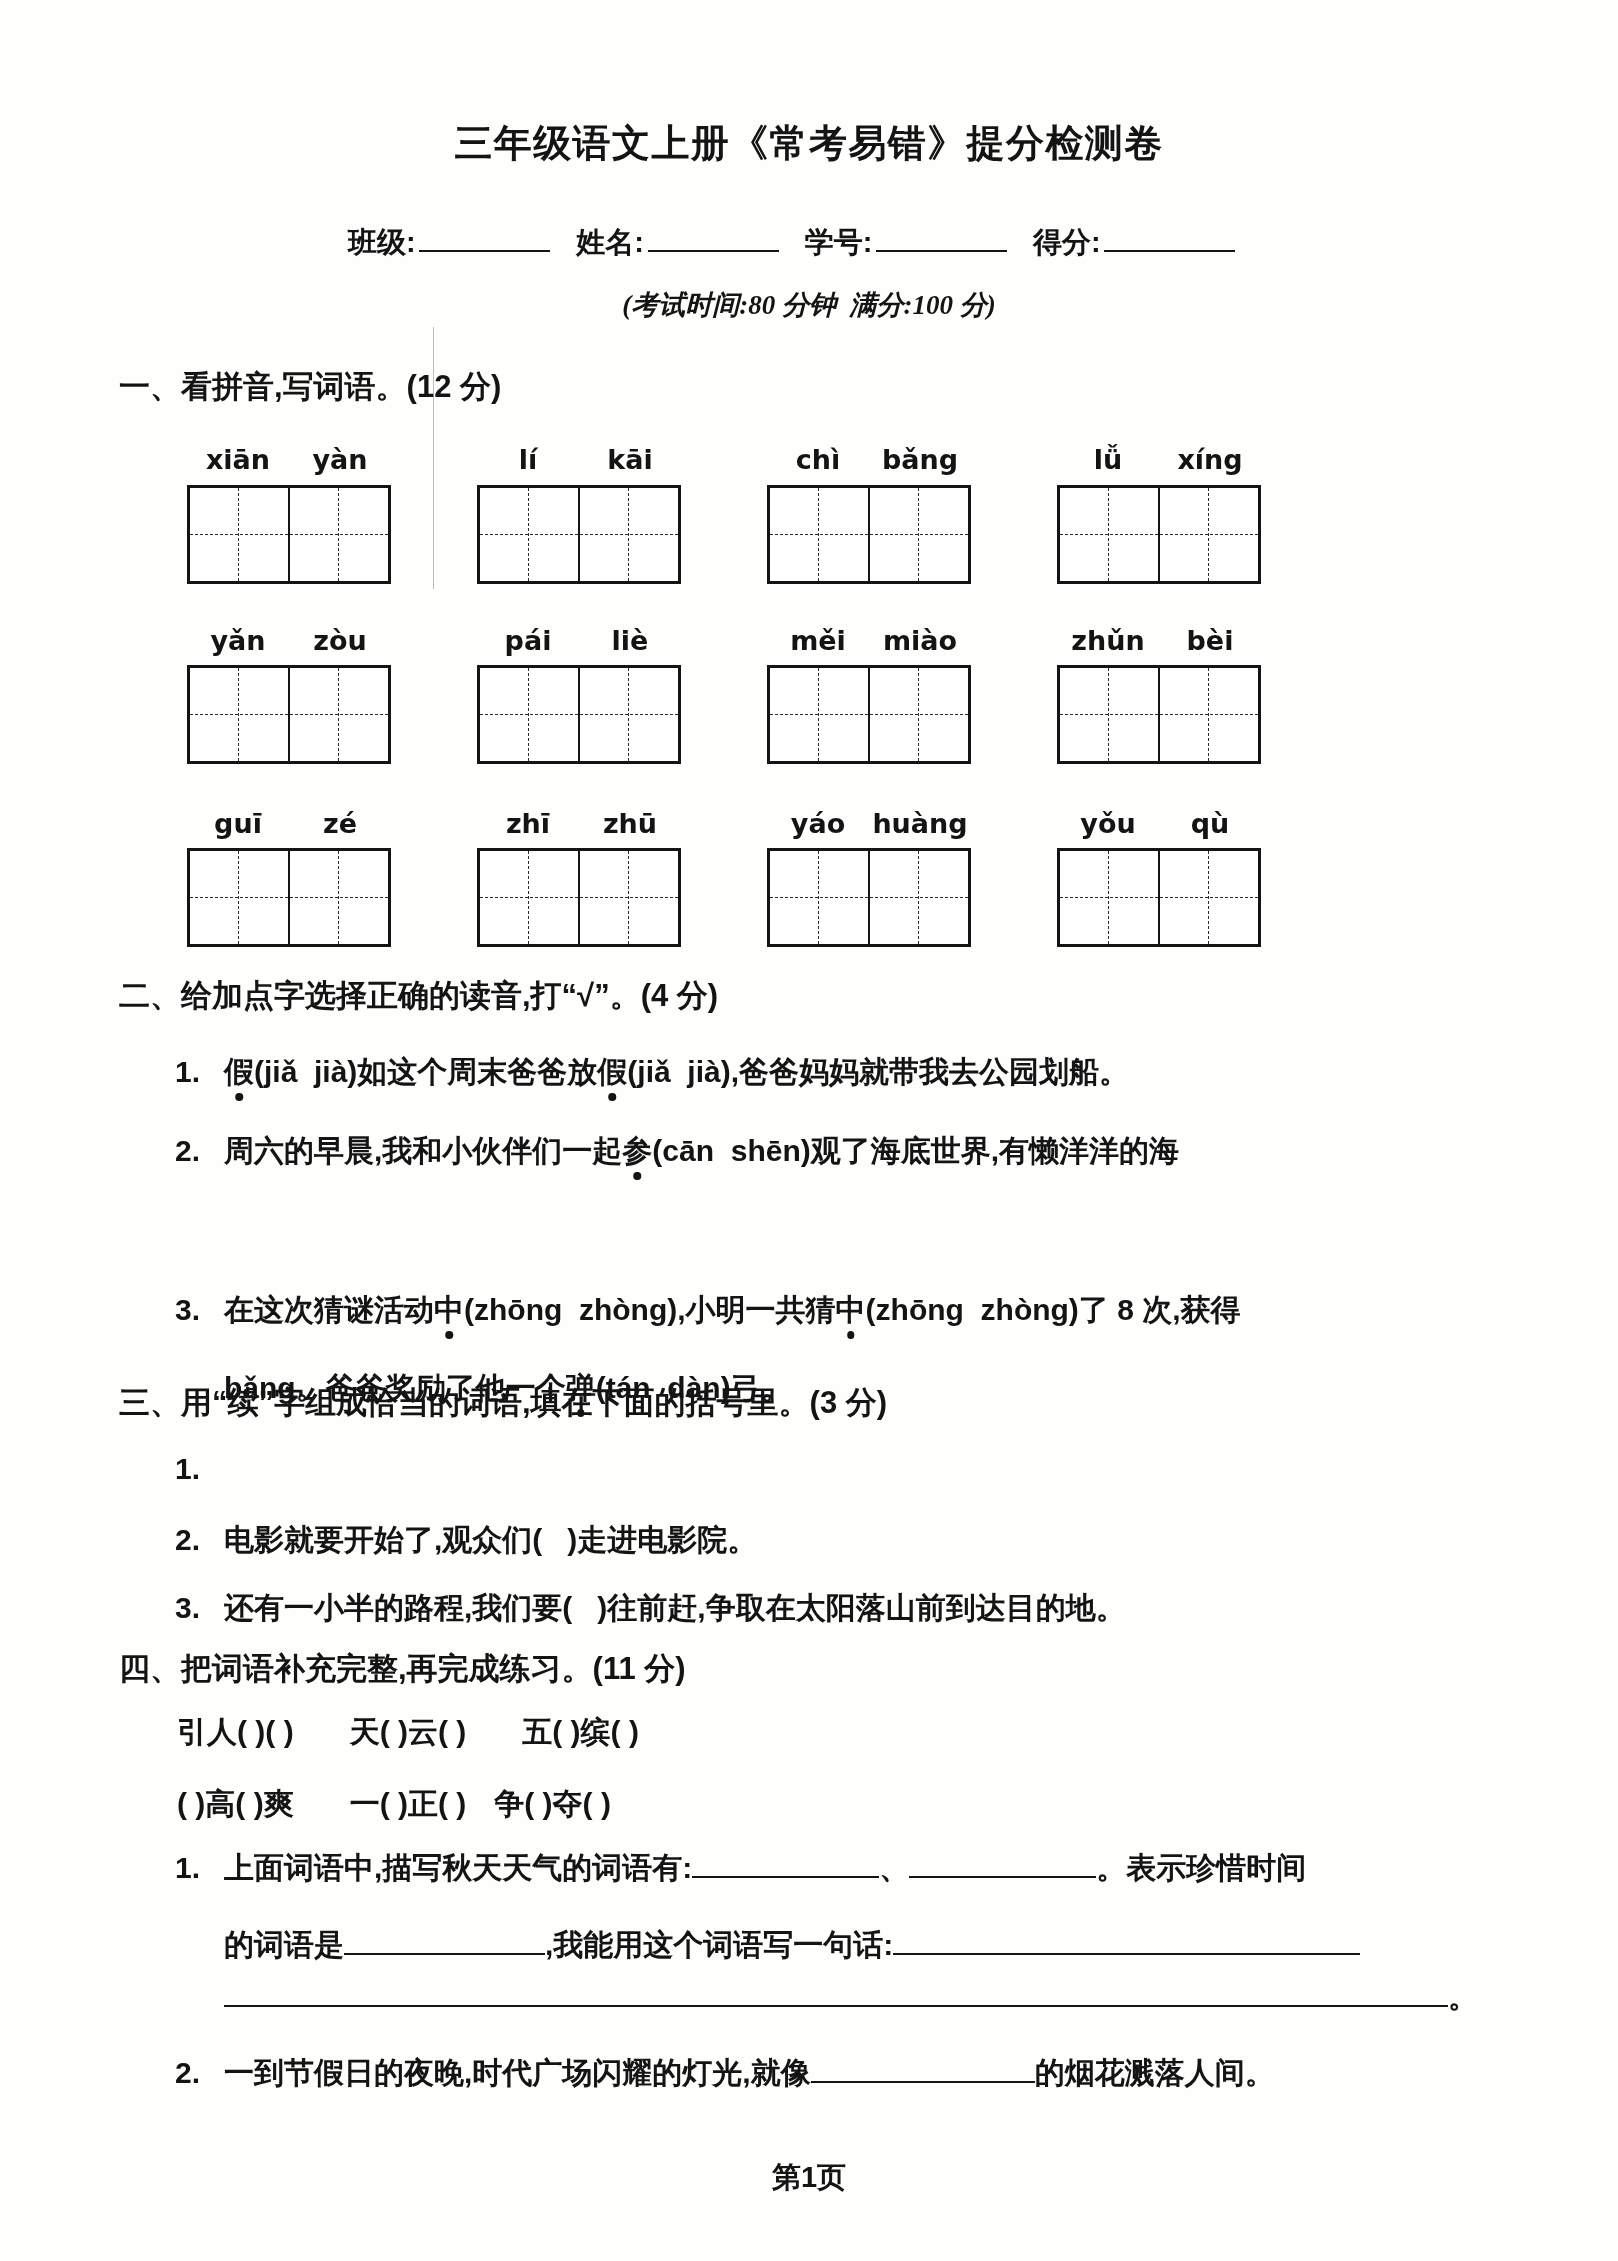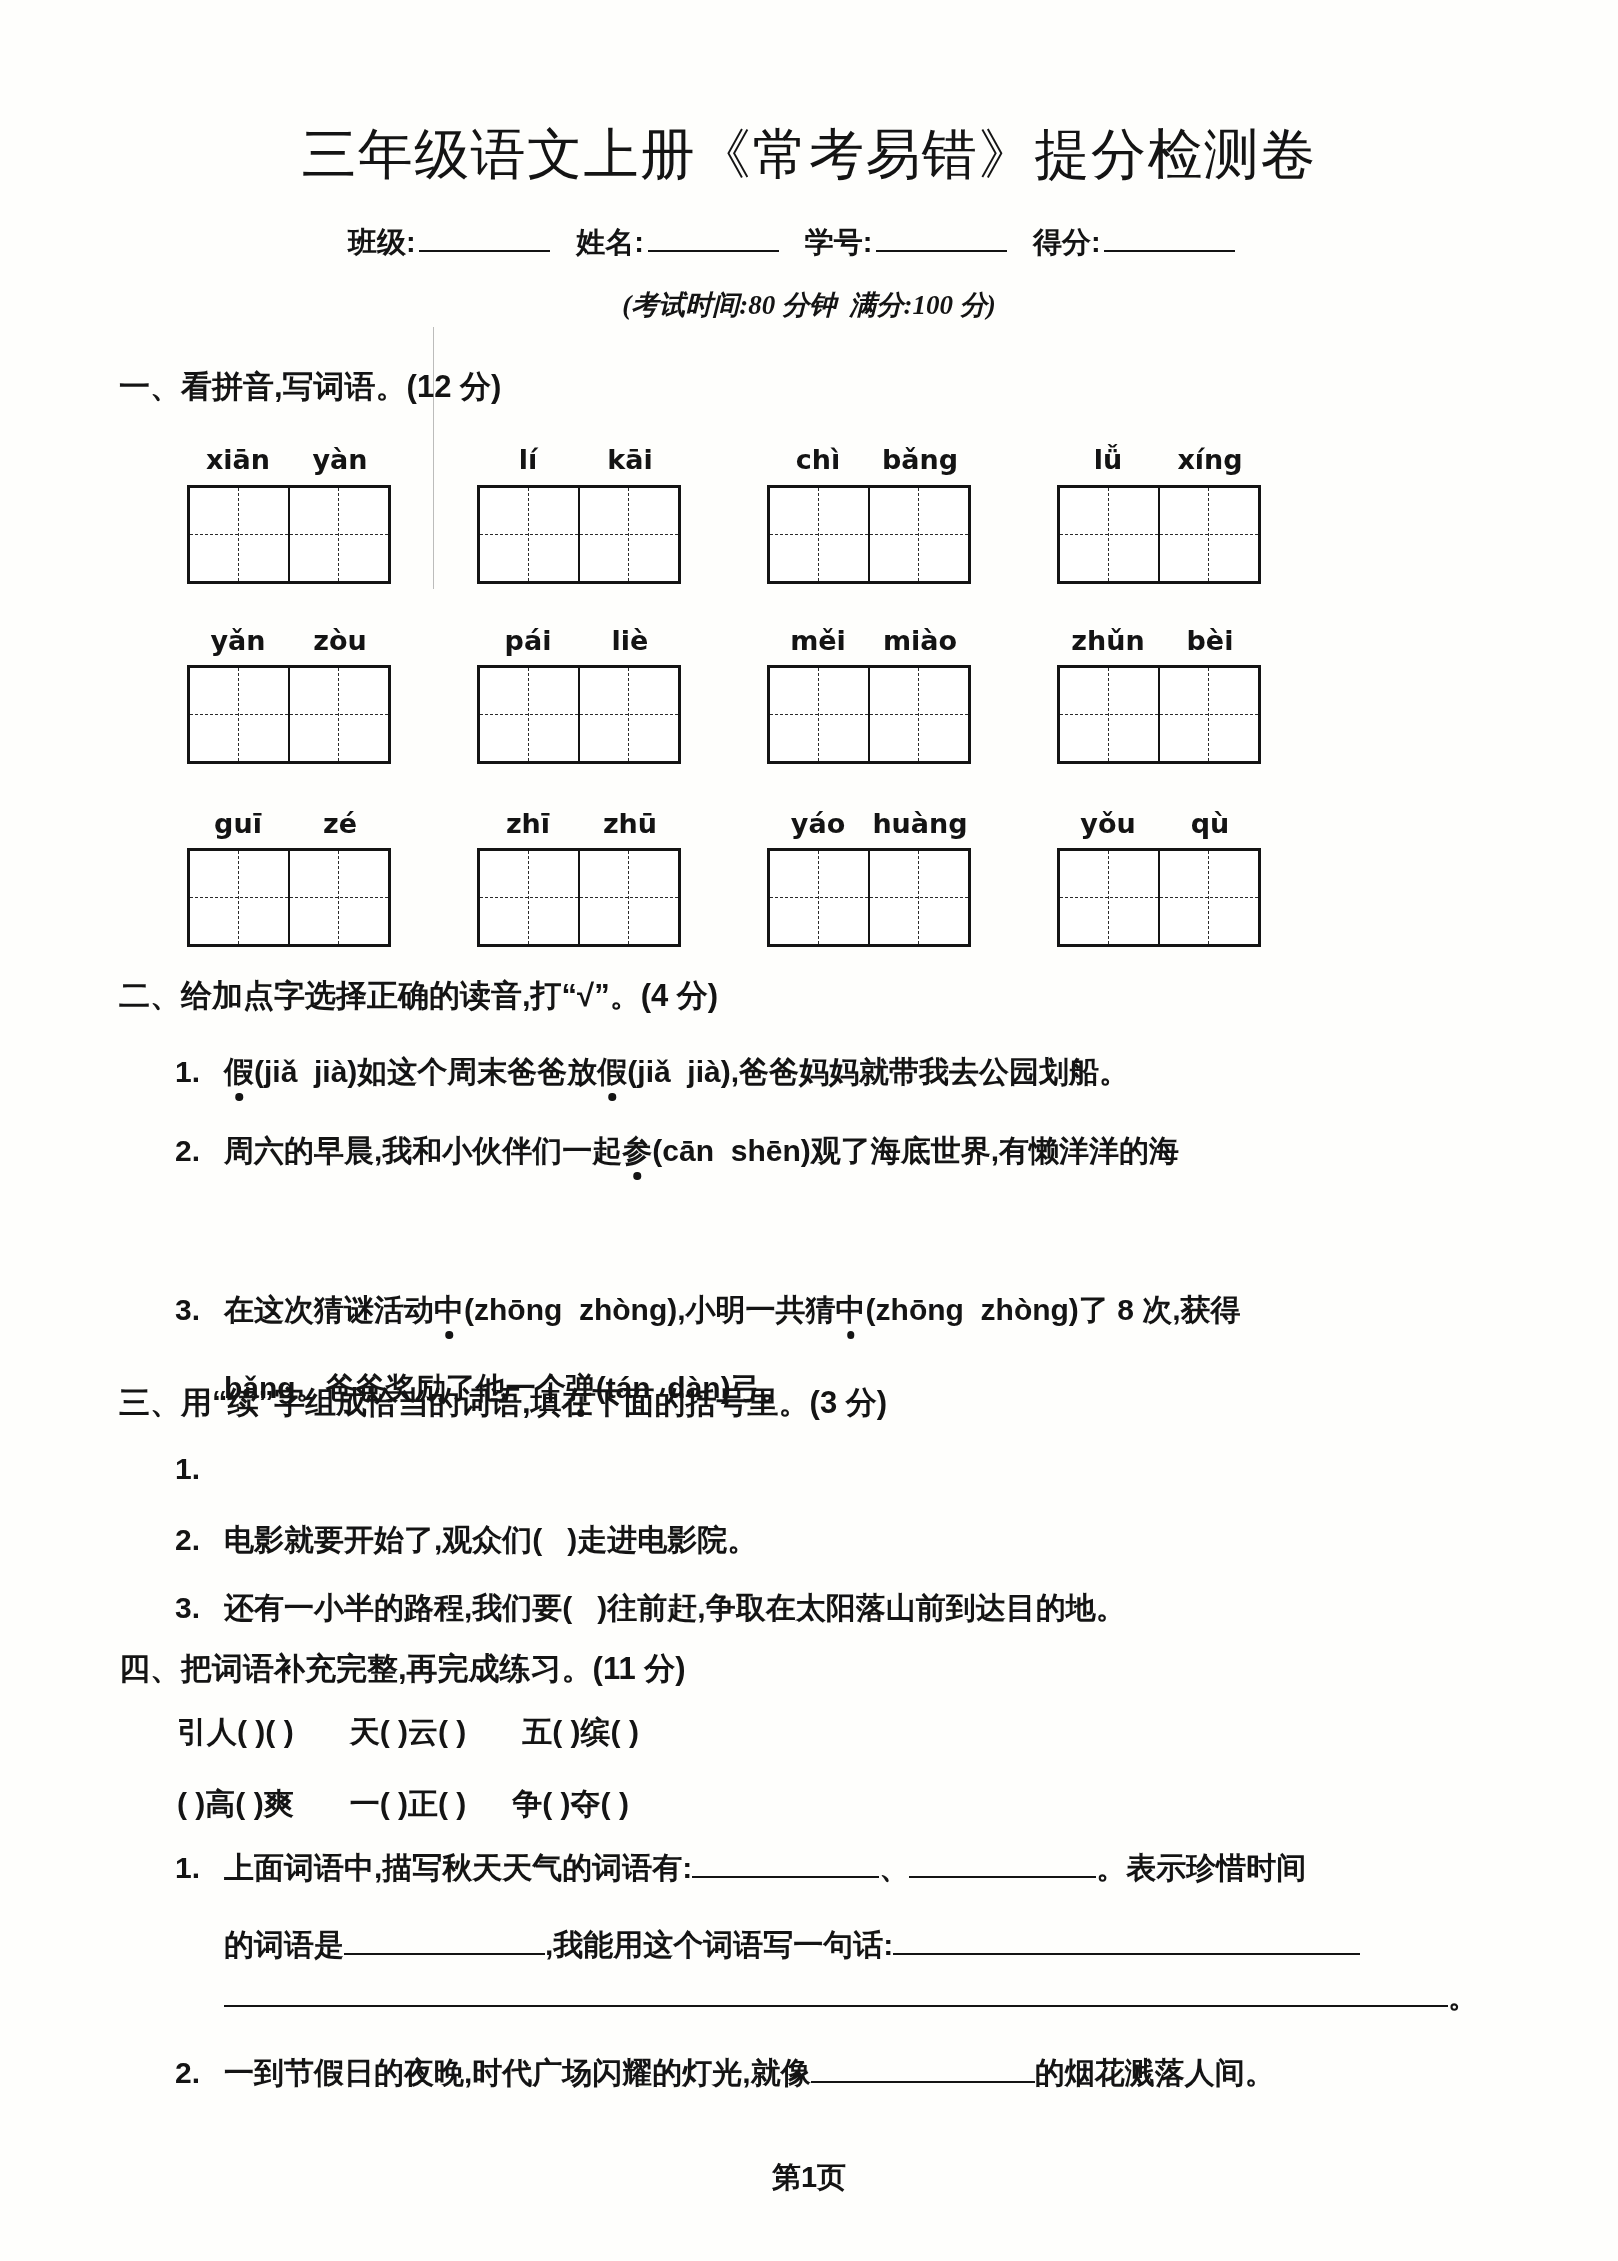--- a/index.html
+++ b/index.html
@@ -6,21 +6,21 @@
   html,body { background:#ffffff; }
   .sheet {
     position:relative; width:1618px; height:2261px; margin:0 auto;
     background:#fefefc; color:#141414; overflow:hidden;
     font-family:"Liberation Sans","DejaVu Sans",sans-serif;
   }
   .abs { position:absolute; white-space:pre; }
   .title {
     left:0; right:0; top:118px; text-align:center;
     font-family:"Liberation Serif","DejaVu Serif",serif;
-    font-size:55px; font-weight:400; letter-spacing:1.4px;
+    font-size:38px; font-weight:700; letter-spacing:1.4px;
   }
   .inforow { left:348px; top:223px; font-size:29px; font-weight:700; display:flex;align-items:flex-end; }
   .igroup { margin-right:26px; }
   .iblank { display:inline-block; width:131px; border-bottom:2.3px solid #141414; margin-left:3.7px; }
   .examline {
     left:0; right:0; top:287px; text-align:center;
     font-family:"Liberation Serif","DejaVu Serif",serif;
     font-style:italic; font-weight:700; font-size:27px;
   }
   .h { font-size:31px; font-weight:700; line-height:44px; }
@@ -185,21 +185,21 @@
   <div class="abs num" style="left:175px;top:1518px">2. </div>
   <div class="abs line" style="left:224px;top:1518px">电影就要开始了,观众们(   )走进电影院。</div>
 
   <div class="abs num" style="left:175px;top:1586px">3. </div>
   <div class="abs line" style="left:224px;top:1586px">还有一小半的路程,我们要(   )往前赶,争取在太阳落山前到达目的地。</div>
 
   <div class="abs h" style="left:119px;top:1647px">四、把词语补充完整,再完成练习。(11 分)</div>
 
   <div class="abs line" style="left:177px;top:1710px"><span style="margin-right:56px">引人( )( )</span><span style="margin-right:56px">天( )云( )</span><span>五( )缤( )</span></div>
 
-  <div class="abs line" style="left:177px;top:1782px"><span style="margin-right:56px">( )高( )爽</span><span style="margin-right:46px">一( )正( )</span><span>争( )夺( )</span></div>
+  <div class="abs line" style="left:177px;top:1782px"><span style="margin-right:56px">( )高( )爽</span><span style="margin-right:28px">一( )正( )</span><span>争( )夺( )</span></div>
 
   <div class="abs num" style="left:175px;top:1846px">1. </div>
   <div class="abs line" style="left:224px;top:1846px"><span>上面词语中,描写秋天天气的词语有:</span><span class="blank" style="width:187px"></span><span>、</span><span class="blank" style="width:187px"></span><span>。表示珍惜时间</span></div>
 
   <div class="abs line" style="left:224px;top:1923px"><span>的词语是</span><span class="blank" style="width:201px"></span><span>,我能用这个词语写一句话:</span><span class="blank" style="width:467px"></span></div>
 
   <div class="abs line" style="left:224px;top:1975px"><span class="blank" style="width:1224px"></span><span>。</span></div>
 
   <div class="abs num" style="left:175px;top:2051px">2. </div>
   <div class="abs line" style="left:224px;top:2051px"><span>一到节假日的夜晚,时代广场闪耀的灯光,就像</span><span class="blank" style="width:224px"></span><span>的烟花溅落人间。</span></div>

